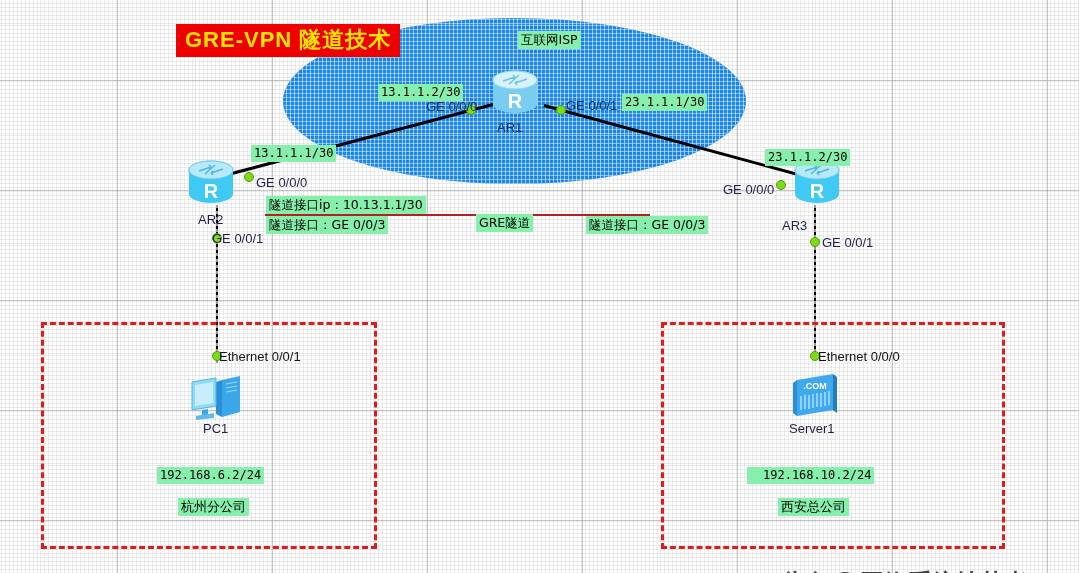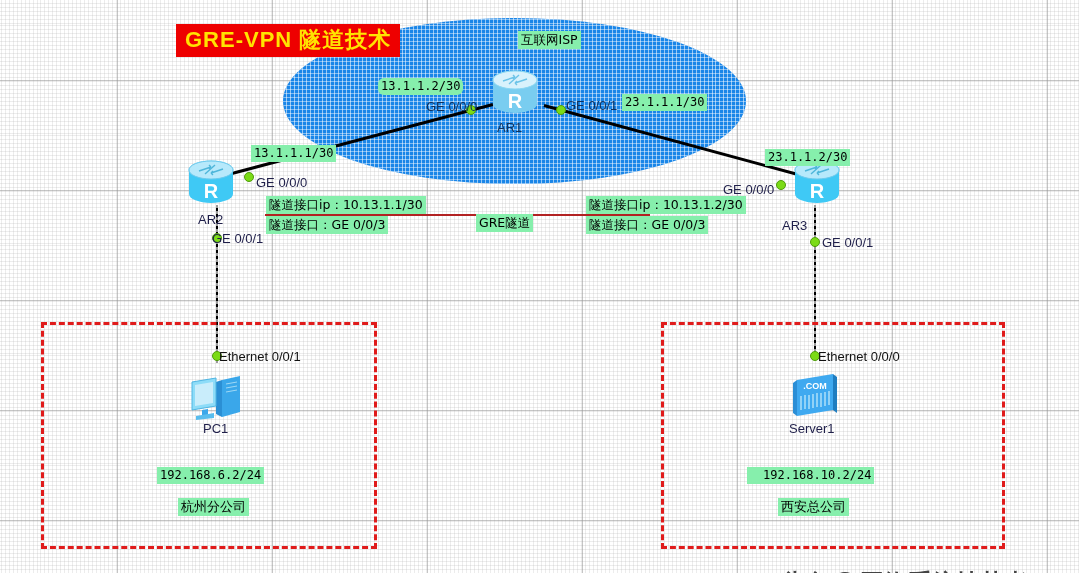--- a/index.html
+++ b/index.html
@@ -295,30 +295,29 @@
 
   <div class="plain oncloud" style="left:426px; top:99px;">GE 0/0/0</div>
   <div class="plain oncloud" style="left:566px; top:98px;">GE 0/0/1</div>
   <div class="plain" style="left:256px; top:175px;">GE 0/0/0</div>
   <div class="plain" style="left:212px; top:231px;">GE 0/0/1</div>
   <div class="plain" style="left:723px; top:182px;">GE 0/0/0</div>
   <div class="plain" style="left:822px; top:235px;">GE 0/0/1</div>
   <div class="plain dark" style="left:219px; top:349px;">Ethernet 0/0/1</div>
   <div class="plain dark" style="left:818px; top:349px;">Ethernet 0/0/0</div>
 
-  <div class="chip" style="left:378px; top:78px;border-radius:6px;">13.1.1.2/30</div>
+  <div class="chip" style="left:378px; top:84px;">13.1.1.2/30</div>
   <div class="chip" style="left:622px; top:94px;">23.1.1.1/30</div>
   <div class="chip" style="left:251px; top:145px;text-align:right;">13.1.1.1/30</div>
   <div class="chip" style="left:765px; top:149px;">23.1.1.2/30</div>
   <div class="chip" style="left:157px; top:467px;">192.168.6.2/24</div>
   <div class="chip" style="left:747px; top:467px;padding-left:16px;">192.168.10.2/24</div>
 
   <div class="chip mix" style="left:266px; top:196px;">隧道接口ip：10.13.1.1/30</div>
   <div class="chip mix" style="left:266px; top:216px;">隧道接口：GE 0/0/3</div>
-  <div class="chip mix" style="left:586px; top:196px;">隧道接口ip：10.13.1.2/30</div>
   <div class="chip mix" style="left:586px; top:216px;">隧道接口：GE 0/0/3</div>
   <div class="chip mix" style="left:476px; top:214px;">GRE隧道</div>
 
   <div class="site-box" style="left:41px; top:322px; width:330px; height:221px;"></div>
   <div class="site-box" style="left:661px; top:322px; width:338px; height:221px;"></div>
 
   <div class="chip cn" style="left:178px; top:498px;">杭州分公司</div>
   <div class="chip cn" style="left:778px; top:498px;">西安总公司</div>
 
   <div class="watermark" style="left:782px; top:534px;">

